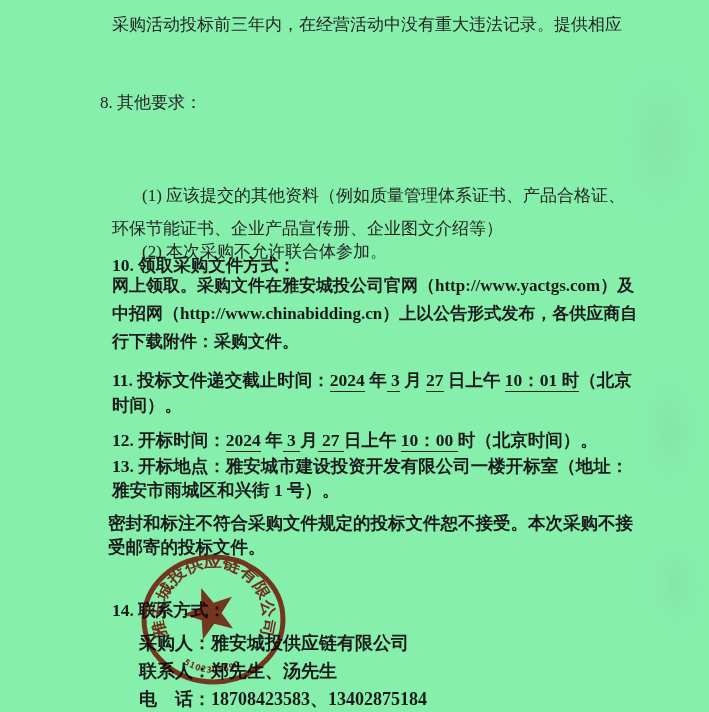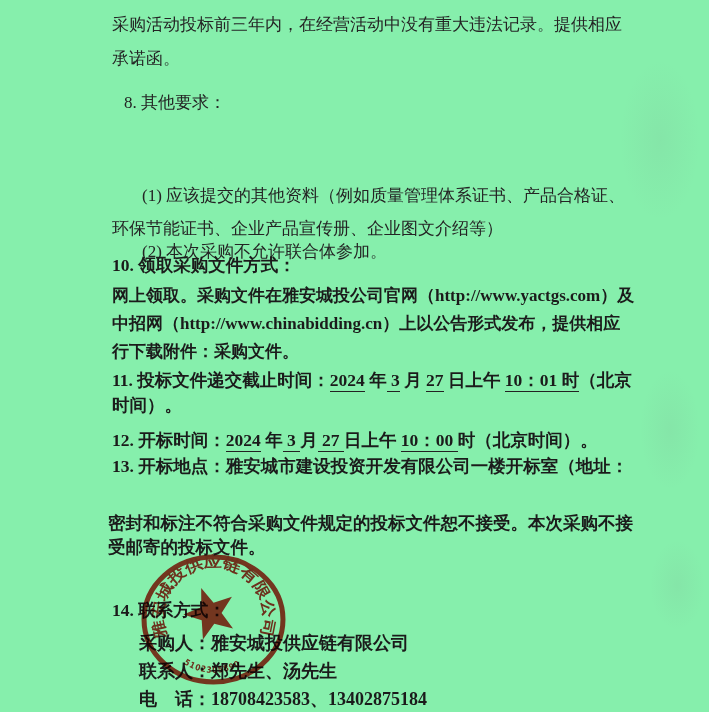--- a/index.html
+++ b/index.html
@@ -31,57 +31,57 @@
   .sm2{left:640px;top:370px;width:60px;height:120px;}
   .sm3{left:650px;top:540px;width:55px;height:90px;}
 </style>
 </head>
 <body>
 
 <div class="page">
 
   <p class="para" style="top:8px;left:112px;line-height:34px;">
     <span class="ln">采购活动投标前三年内，在经营活动中没有重大违法记录。提供相应</span>
-    <span class="ln">承诺函。</span>
   </p>
 
-  <p class="para" style="top:91px;left:124px;">
+  <p class="para" style="top:91px;left:100px;">
     <span class="ln">8. 其他要求：</span>
   </p>
 
   <p class="para" style="top:139px;left:112px;line-height:33px;margin-top:40px;">
     <span class="ln indent">(1) 应该提交的其他资料（例如质量管理体系证书、产品合格证、</span>
     <span class="ln">环保节能证书、企业产品宣传册、企业图文介绍等）</span>
   </p>
 
   <p class="para" style="top:212px;left:112px;margin-top:28px;">
     <span class="ln indent">(2) 本次采购不允许联合体参加。</span>
   </p>
 
   <p class="para bold sz-b" style="top:253px;left:112px;">
     <span class="ln">10. 领取采购文件方式：</span>
   </p>
 
-  <p class="para bold" style="top:282px;left:112px;line-height:28px;font-size:17px;">
+  <p class="para bold" style="top:272px;left:112px;line-height:28px;font-size:17px;">
     <span class="ln">网上领取。采购文件在雅安城投公司官网（http://www.yactgs.com）及</span>
-    <span class="ln">中招网（http://www.chinabidding.cn）上以公告形式发布，提供相应</span>
+    <span class="ln">中招网（http://www.chinabidding.cn）上以公告形式发布，各供应商自</span>
     <span class="ln">行下载附件：采购文件。</span>
   </p>
 
   <p class="para bold sz-b" style="top:368px;left:112px;line-height:25px;">
     <span class="ln"><span>11. 投标文件递交截止时间：</span><span class="u">2024</span><span> 年</span><span class="u"> 3</span><span> 月 </span><span class="u">27</span><span> 日上午 </span><span class="u">10：01 时</span><span>（北京</span></span>
     <span class="ln">时间）。</span>
   </p>
 
   <p class="para bold sz-b" style="top:428px;left:112px;">
     <span class="ln"><span>12. 开标时间：</span><span class="u">2024</span><span> 年</span><span class="u"> 3 </span><span>月</span><span class="u"> 27 </span><span>日上午 </span><span class="u">10：00 </span><span>时（北京时间）。</span></span>
   </p>
 
   <p class="para bold sz-b" style="top:454px;left:112px;line-height:24px;">
     <span class="ln">13. 开标地点：雅安城市建设投资开发有限公司一楼开标室（地址：</span>
+    <span class="ln">雅安市雨城区和兴街 1 号）。</span>
   </p>
 
   <p class="para bold sz-b" style="top:511px;left:108px;line-height:24px;">
     <span class="ln">密封和标注不符合采购文件规定的投标文件恕不接受。本次采购不接</span>
     <span class="ln">受邮寄的投标文件。</span>
   </p>
 
   <p class="para bold sz-b" style="top:598px;left:112px;">
     <span class="ln">14. 联系方式：</span>
   </p>

